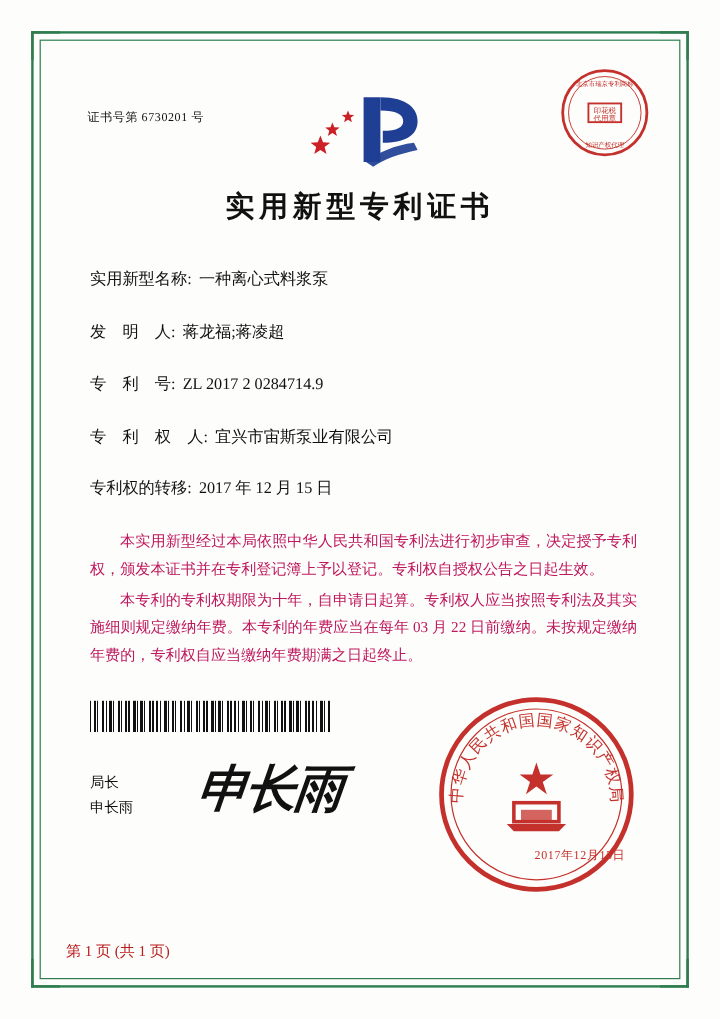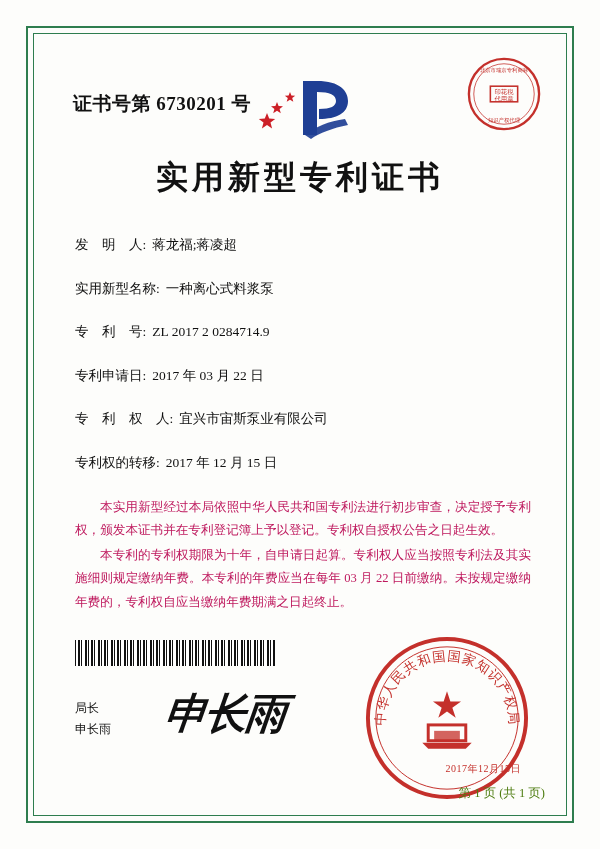--- a/index.html
+++ b/index.html
@@ -60,24 +60,23 @@
 
   
   .header-row {
     position: relative;
     height: 95px;
   }
   .cert-no {
     position: absolute;
     left: 18px;
     top: 36px;
-    font-size: 19px;
+    font-size: 10px;
     letter-spacing: 0.5px;
     color: #111;
-    font-weight: bold;
   }
 
   .logo {
     position: absolute;
     left: 50%;
     top: 18px;
     transform: translateX(-50%);
     width: 110px;
     height: 70px;
   }
@@ -85,21 +84,21 @@
   .top-seal {
     position: absolute;
     right: 2px;
     top: 0px;
     width: 78px;
     height: 78px;
   }
 
   .doc-title {
     text-align: center;
-    font-size: 32px;
+    font-size: 24px;
     font-weight: bold;
     letter-spacing: 4px;
     color: #111;
     margin-top: 6px;
     margin-bottom: 34px;
     font-family: "Liberation Serif", "DejaVu Serif", serif;
   }
 
   .fields {
     padding-left: 20px;
@@ -188,23 +187,23 @@
     font-size: 10px;
     color: #c4302b;
     letter-spacing: 0.5px;
   }
 
   .page-foot {
     position: absolute;
     bottom: 2px;
     left: 0;
     right: 0;
-    text-align: right;
+    text-align: left;
     font-size: 12.5px;
-    color: #4d7c0f;
+    color: #b91c1c;
   }
 </style>
 </head>
 <body>
 
 <div class="page">
 
   <div class="border-outer"></div>
   <div class="border-inner"></div>
   <div class="corner tl"></div>
@@ -238,30 +237,27 @@
         <text x="40" y="47" font-size="6.5" fill="#c4302b" text-anchor="middle" font-family="'DejaVu Sans', sans-serif">代用章</text>
         <text x="40" y="17" font-size="5.5" fill="#c4302b" text-anchor="middle" font-family="'DejaVu Sans', sans-serif">北京市瑞京专利商标</text>
         <text x="40" y="69" font-size="5.5" fill="#c4302b" text-anchor="middle" font-family="'DejaVu Sans', sans-serif">知识产权代理</text>
       </svg>
     </div>
 
     <div class="doc-title">实用新型专利证书</div>
 
     <div class="fields">
       <div class="field">
+        <span class="lbl">实用新型名称:</span><span class="val">一种离心式料浆泵</span>
+      </div>
+      <div class="field">
         <span class="lbl">发　明　人:</span><span class="val">蒋龙福;蒋凌超</span>
       </div>
       <div class="field">
-        <span class="lbl">实用新型名称:</span><span class="val">一种离心式料浆泵</span>
-      </div>
-      <div class="field">
         <span class="lbl">专　利　号:</span><span class="val">ZL 2017 2 0284714.9</span>
-      </div>
-      <div class="field">
-        <span class="lbl">专利申请日:</span><span class="val">2017 年 03 月 22 日</span>
       </div>
       <div class="field">
         <span class="lbl">专　利　权　人:</span><span class="val">宜兴市宙斯泵业有限公司</span>
       </div>
       <div class="field">
         <span class="lbl">专利权的转移:</span><span class="val">2017 年 12 月 15 日</span>
       </div>
     </div>
 
     <div class="paragraphs">

